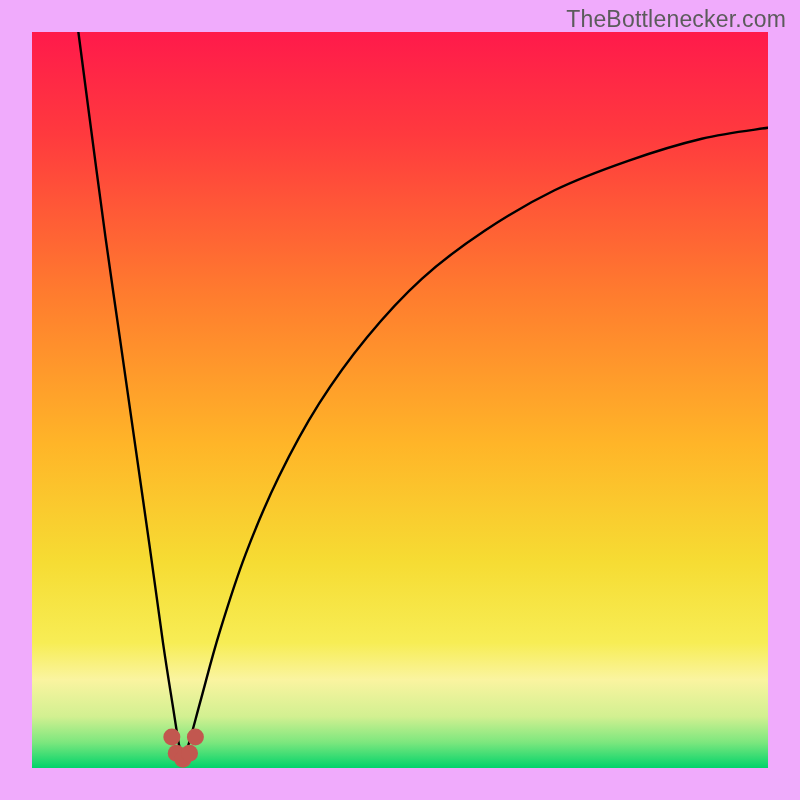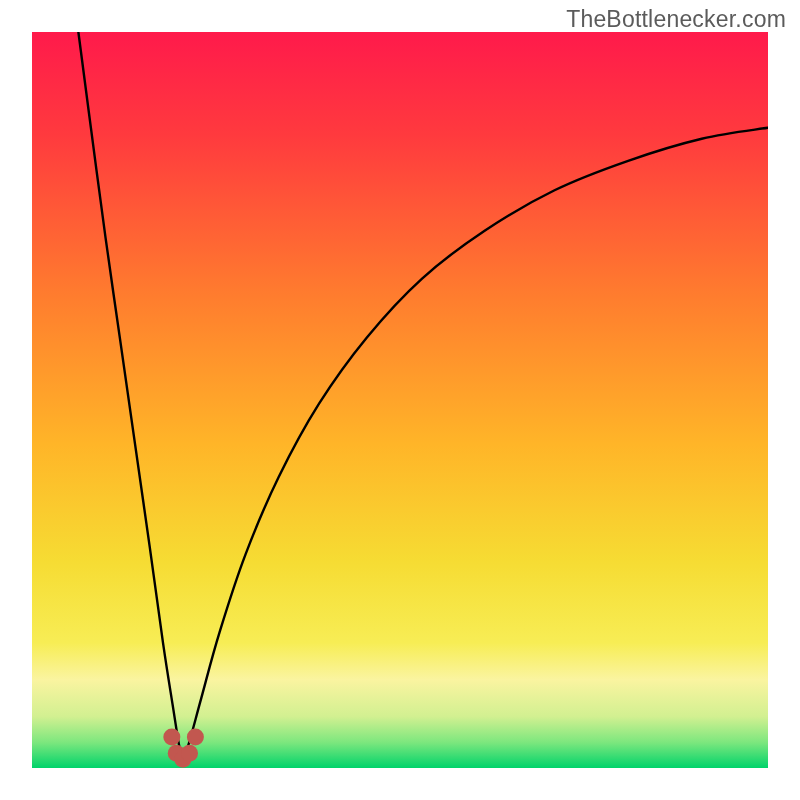--- a/index.html
+++ b/index.html
@@ -8,21 +8,21 @@
     width: 800px;
     height: 800px;
     overflow: hidden;
     background: #000;
     font-family: Arial, Helvetica, sans-serif;
   }
   .frame {
     position: absolute;
     left: 0; top: 0;
     width: 800px; height: 800px;
-    background: #ffffff;
+    background: #f0abfc;
   }
   .plot {
     position: absolute;
     left: 32px;
     top: 32px;
     width: 736px;
     height: 736px;
     overflow: hidden;
   }
   .attribution {

